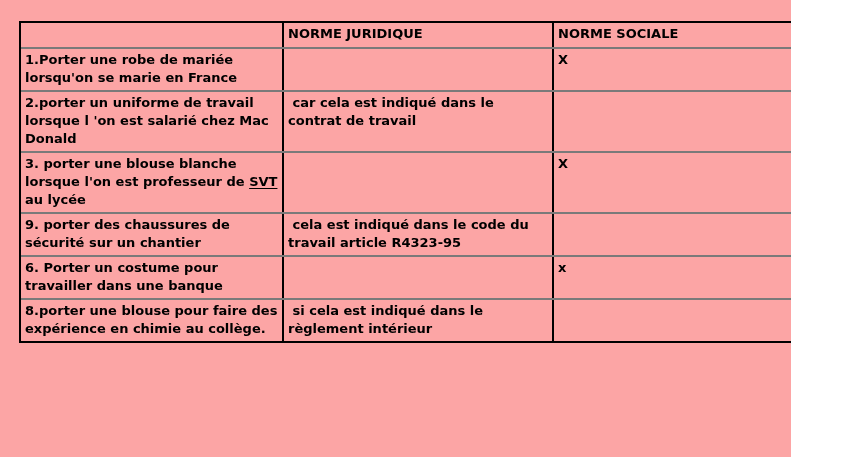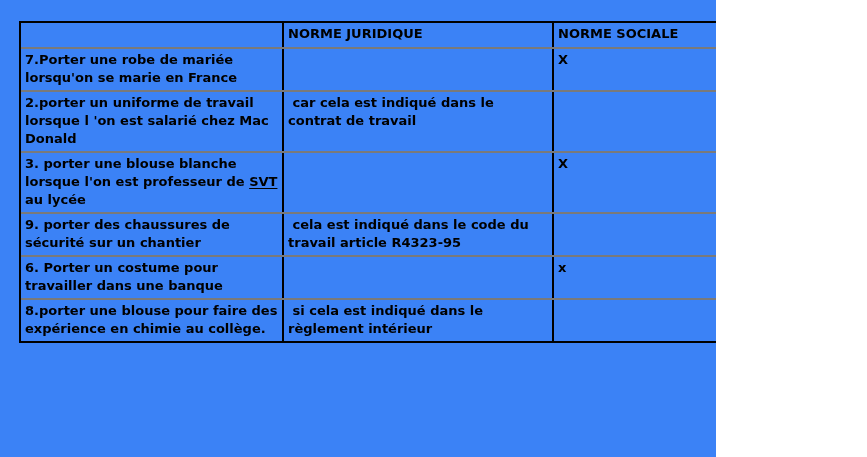--- a/index.html
+++ b/index.html
@@ -3,23 +3,23 @@
 <meta charset="utf-8">
 <style>
   html, body {
     margin: 0;
     padding: 0;
     background: #ffffff;
     font-family: "DejaVu Sans", "Liberation Sans", sans-serif;
   }
   .page {
     position: relative;
-    width: 716px;
+    width: 791px;
     height: 457px;
-    background: #3b82f6;
+    background: #fca5a5;
     overflow: hidden;
   }
   .table-wrap {
     position: absolute;
     left: 19px;
     top: 21px;
     width: 801px;
     border: 2px solid #000000;
   }
   table.norm-table {
@@ -75,21 +75,21 @@
       </colgroup>
       <thead>
         <tr>
           <th></th>
           <th>NORME JURIDIQUE</th>
           <th>NORME SOCIALE</th>
         </tr>
       </thead>
       <tbody>
           <tr>
-            <td>7.Porter une robe de mariée lorsqu'on se marie en France</td>
+            <td>1.Porter une robe de mariée lorsqu'on se marie en France</td>
             <td></td>
             <td>X</td>
           </tr>
           <tr>
             <td>2.porter un uniforme de travail lorsque l 'on est salarié chez Mac Donald</td>
             <td> car cela est indiqué dans le contrat de travail</td>
             <td></td>
           </tr>
           <tr>
             <td><span>3. porter une blouse blanche lorsque l'on est professeur de </span><span class="misspelled">SVT</span><span> au lycée</span></td>

